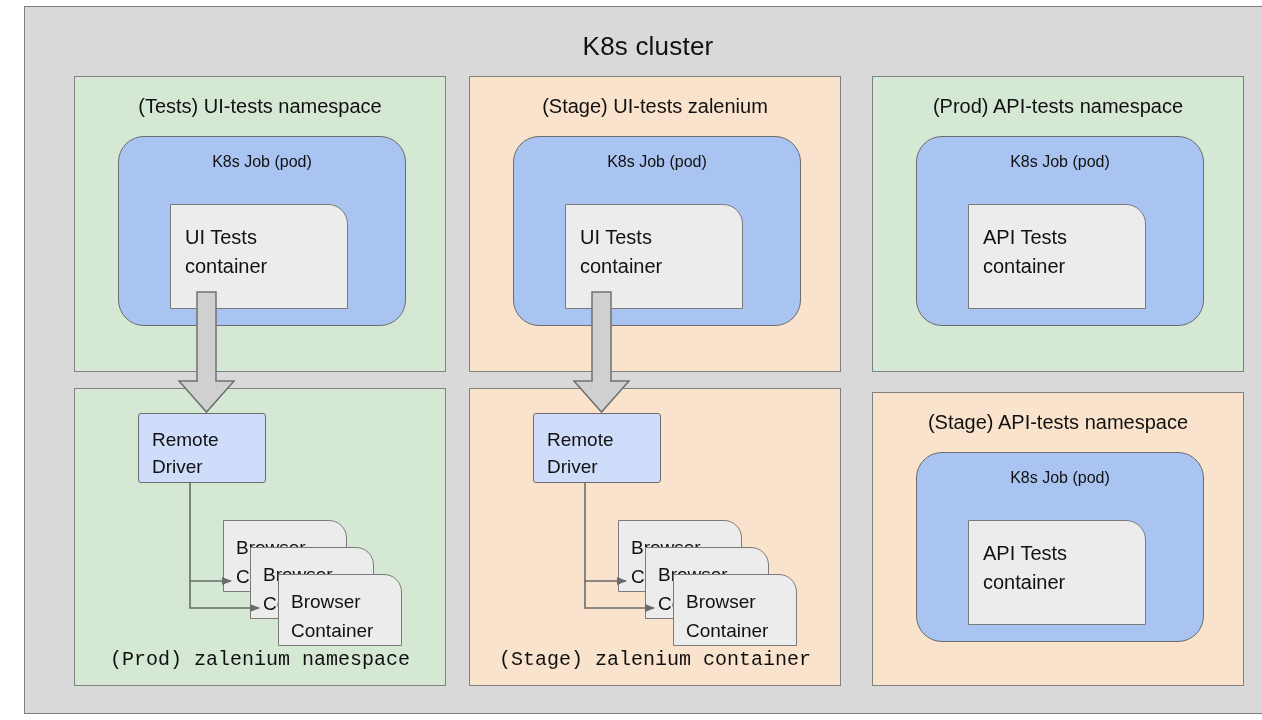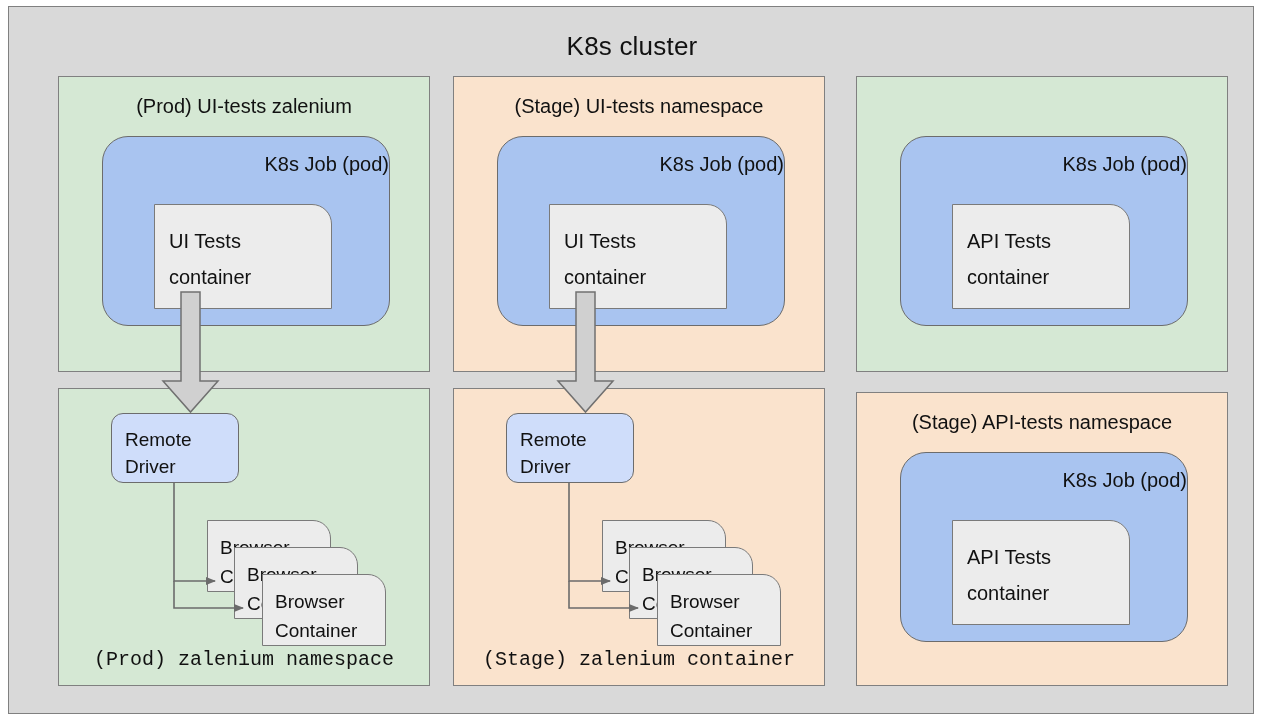--- a/index.html
+++ b/index.html
@@ -10,21 +10,21 @@
   body {
     width: 1262px;
     height: 720px;
     font-family: "Liberation Sans", sans-serif;
     position: relative;
     overflow: hidden;
   }
 
   #canvas {
     position: absolute;
-    left: 0; top: 0;
+    left: 16px; top: 0;
     width: 1145px;
     height: 720px;
   }
 
   
   .abs { position: absolute; box-sizing: border-box; }
 
   
   .cluster {
     left: 8px; top: 6px;
@@ -64,46 +64,47 @@
   
   .pod {
     background: #a9c4f0;
     border: 1px solid #6c6c6c;
     border-radius: 26px;
   }
   .pod-title {
     position: absolute;
     left: 0; top: 16px;
     width: 100%;
-    text-align: right;
-    font-size: 20px;
+    text-align: center;
+    font-size: 16px;
     color: #111111;
     white-space: nowrap;
   }
 
   
   .cbox {
     background: #ececec;
     border: 1px solid #7a7a7a;
     border-top-right-radius: 20px;
   }
   .cbox-text {
     position: absolute;
     left: 14px; top: 18px;
     font-size: 20px;
-    line-height: 36px;
+    line-height: 29px;
     color: #111111;
     white-space: pre;
   }
 
   
   .driver {
     background: #cfddfa;
     border: 1px solid #6c6c6c;
-    border-radius: 12px;
+    border-radius: 3px;
+    margin-left: 11px;
   }
   .driver-text {
     position: absolute;
     left: 13px; top: 12px;
     font-size: 19px;
     line-height: 27px;
     color: #111111;
     white-space: pre;
   }
 
@@ -134,42 +135,43 @@
 </head>
 <body>
 
 <div id="canvas">
 
   <div class="abs cluster">
     <div class="cluster-title">K8s cluster</div>
   </div>
 
   <div class="abs ns green" style="left:58px; top:76px; width:372px; height:296px;">
-    <div class="ns-title top">(Prod) UI-tests zalenium</div>
+    <div class="ns-title top">(Tests) UI-tests namespace</div>
     <div class="abs pod" style="left:43px; top:59px; width:288px; height:190px;">
       <div class="pod-title">K8s Job (pod)</div>
       <div class="abs cbox" style="left:51px; top:67px; width:178px; height:105px;">
         <div class="cbox-text">UI Tests
 container</div>
       </div>
     </div>
   </div>
 
   <div class="abs ns orange" style="left:453px; top:76px; width:372px; height:296px;">
-    <div class="ns-title top">(Stage) UI-tests namespace</div>
+    <div class="ns-title top">(Stage) UI-tests zalenium</div>
     <div class="abs pod" style="left:43px; top:59px; width:288px; height:190px;">
       <div class="pod-title">K8s Job (pod)</div>
       <div class="abs cbox" style="left:51px; top:67px; width:178px; height:105px;">
         <div class="cbox-text">UI Tests
 container</div>
       </div>
     </div>
   </div>
 
   <div class="abs ns green" style="left:856px; top:76px; width:372px; height:296px;">
+    <div class="ns-title top">(Prod) API-tests namespace</div>
     <div class="abs pod" style="left:43px; top:59px; width:288px; height:190px;">
       <div class="pod-title">K8s Job (pod)</div>
       <div class="abs cbox" style="left:51px; top:67px; width:178px; height:105px;">
         <div class="cbox-text">API Tests
 container</div>
       </div>
     </div>
   </div>
 
   <div class="abs ns orange" style="left:856px; top:392px; width:372px; height:294px;padding-left:12px;">

